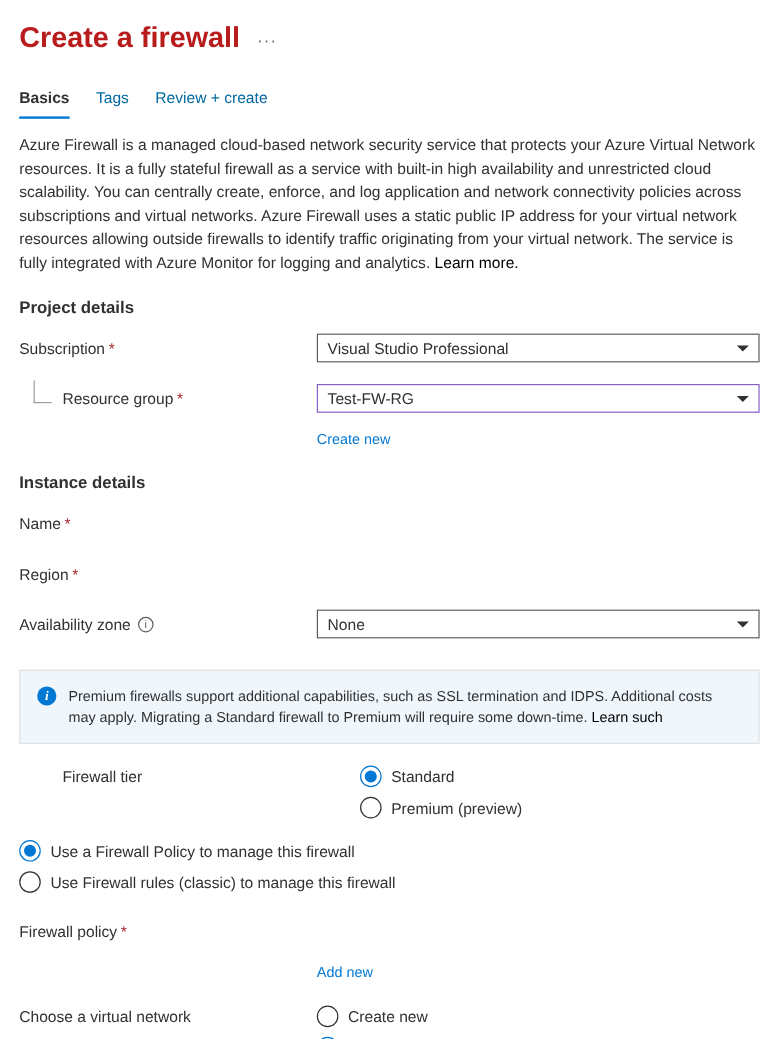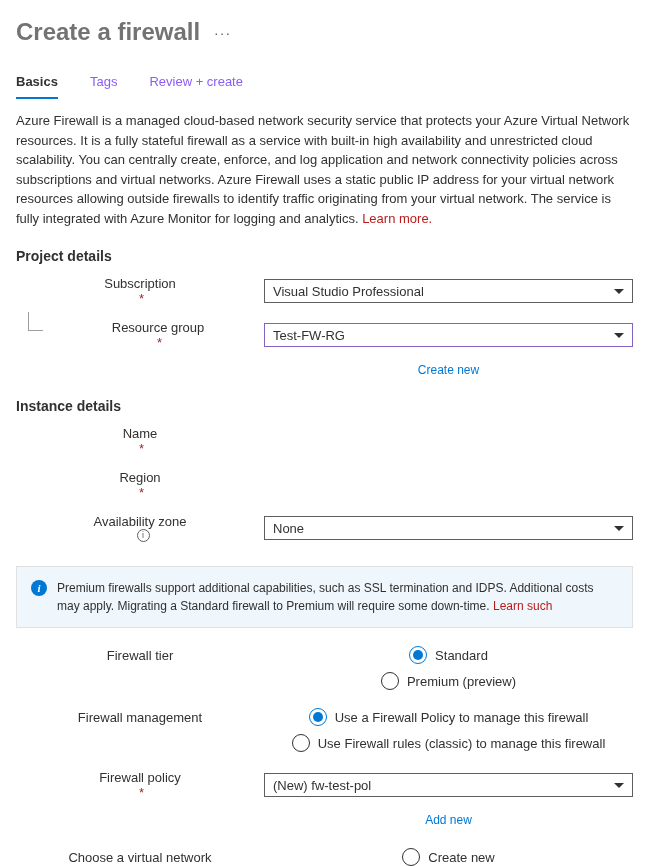--- a/index.html
+++ b/index.html
@@ -10,81 +10,79 @@
     font-size: 13px;
     color: #323130;
     background: #fff;
     width: 649px;
   }
   .title-row { display: flex; align-items: center; gap: 14px; }
   h1 {
     font-size: 24px;
     font-weight: 600;
     margin: 0 0 28px 0;
-    color: #737373;
+    color: #b91c1c;
   }
   .ellipsis { font-size: 14px; letter-spacing: 1px; color: #605e5c; margin-bottom: 26px; cursor: pointer; }
   .tabs {
     display: flex;
-    gap: 32px;
+    gap: 22px;
     border-bottom: none;
     margin-bottom: 12px;
     font-size: 13px;
   }
   .tab {
     padding-bottom: 8px;
     cursor: pointer;
-    color: #8b5cf6;
+    color: #0369a1;
   }
   .tab.active {
     font-weight: 600;
     border-bottom: 2px solid #0078d4;
     color: #323130;
   }
   .intro {
     font-size: 13px;
     line-height: 1.5;
     color: #323130;
     margin-bottom: 20px;
   }
-  a.link { color: #b91c1c; text-decoration: none; cursor: pointer; }
+  a.link { color: #000000; text-decoration: none; cursor: pointer; }
   .section-title {
     font-size: 14px;
     font-weight: 700;
     margin: 14px 0 12px 0;
   }
   .field-row {
     display: flex;
     align-items: center;
     margin-bottom: 4px;
     min-height: 28px;
   }
   .field-row.spaced { margin-bottom: 14px; }
   .label-col {
     width: 248px;
     flex-shrink: 0;
     font-size: 13px;
     display: flex;
     align-items: center;
-    flex-direction: column;
   }
   .label-col.indented { padding-left: 36px; position: relative; }
   .label-col.indented::before {
     content:"";
     position:absolute;
     left:12px; top:-8px;
     width:14px; height:18px;
     border-left:1px solid #a19f9d;
     border-bottom:1px solid #a19f9d;
   }
   .input-col {
     flex: 1;
     display: flex;
     flex-direction: column;
-    align-items: center;
   }
   .req { color: #a4262c; margin-left: 3px; }
   .info-icon {
     display:inline-flex; align-items:center; justify-content:center;
     width:13px; height:13px; border:1px solid #605e5c; border-radius:50%;
     font-size:9px; color:#605e5c; margin-left:6px; line-height:1;
     cursor: default;
   }
   .select {
     display:flex; align-items:center; justify-content:space-between;
@@ -219,70 +217,61 @@
 </div>
 
 <div class="info-banner">
   <div class="i-circle">i</div>
   <div>
     <span>Premium firewalls support additional capabilities, such as SSL termination and IDPS. Additional costs may apply. Migrating a Standard firewall to Premium will require some down-time. </span>
     <a class="link">Learn such</a>
   </div>
 </div>
 
-<div class="field-row" style="align-items:flex-start; margin-bottom:18px;">
+<div class="field-row" style="align-items:flex-start; margin-bottom:18px;margin-left:36px;">
   <div class="label-col" style="padding-top:2px;">
     <span>Firewall tier</span>
   </div>
   <div class="input-col radio-col">
     <div class="radio selected">
       <span class="r-outer">
           <span class="r-inner"></span>
         </span>
       <span>Standard</span>
     </div>
     <div class="radio">
       <span class="r-outer">
           <span class="r-inner"></span>
         </span>
       <span>Premium (preview)</span>
     </div>
   </div>
 </div>
 
 <div class="field-row" style="align-items:flex-start; margin-bottom:18px;">
-  <div class="label-col" style="padding-top:2px;">
-    <span>Firewall management</span>
-  </div>
   <div class="input-col radio-col">
     <div class="radio selected">
       <span class="r-outer">
           <span class="r-inner"></span>
         </span>
       <span>Use a Firewall Policy to manage this firewall</span>
     </div>
     <div class="radio">
       <span class="r-outer">
           <span class="r-inner"></span>
         </span>
       <span>Use Firewall rules (classic) to manage this firewall</span>
     </div>
   </div>
 </div>
 
 <div class="field-row">
   <div class="label-col">
     <span>Firewall policy</span>
       <span class="req">*</span>
-  </div>
-  <div class="input-col">
-    <div class="select">
-      <span>(New) fw-test-pol</span>
-      <span class="chev"></span>
-    </div>
   </div>
 </div>
 <div class="field-row below-gap">
   <div class="label-col"></div>
   <div class="input-col">
       <span class="sub-link">Add new</span>
     </div>
 </div>
 
 <div class="field-row" style="align-items:flex-start; margin-bottom:16px;">

